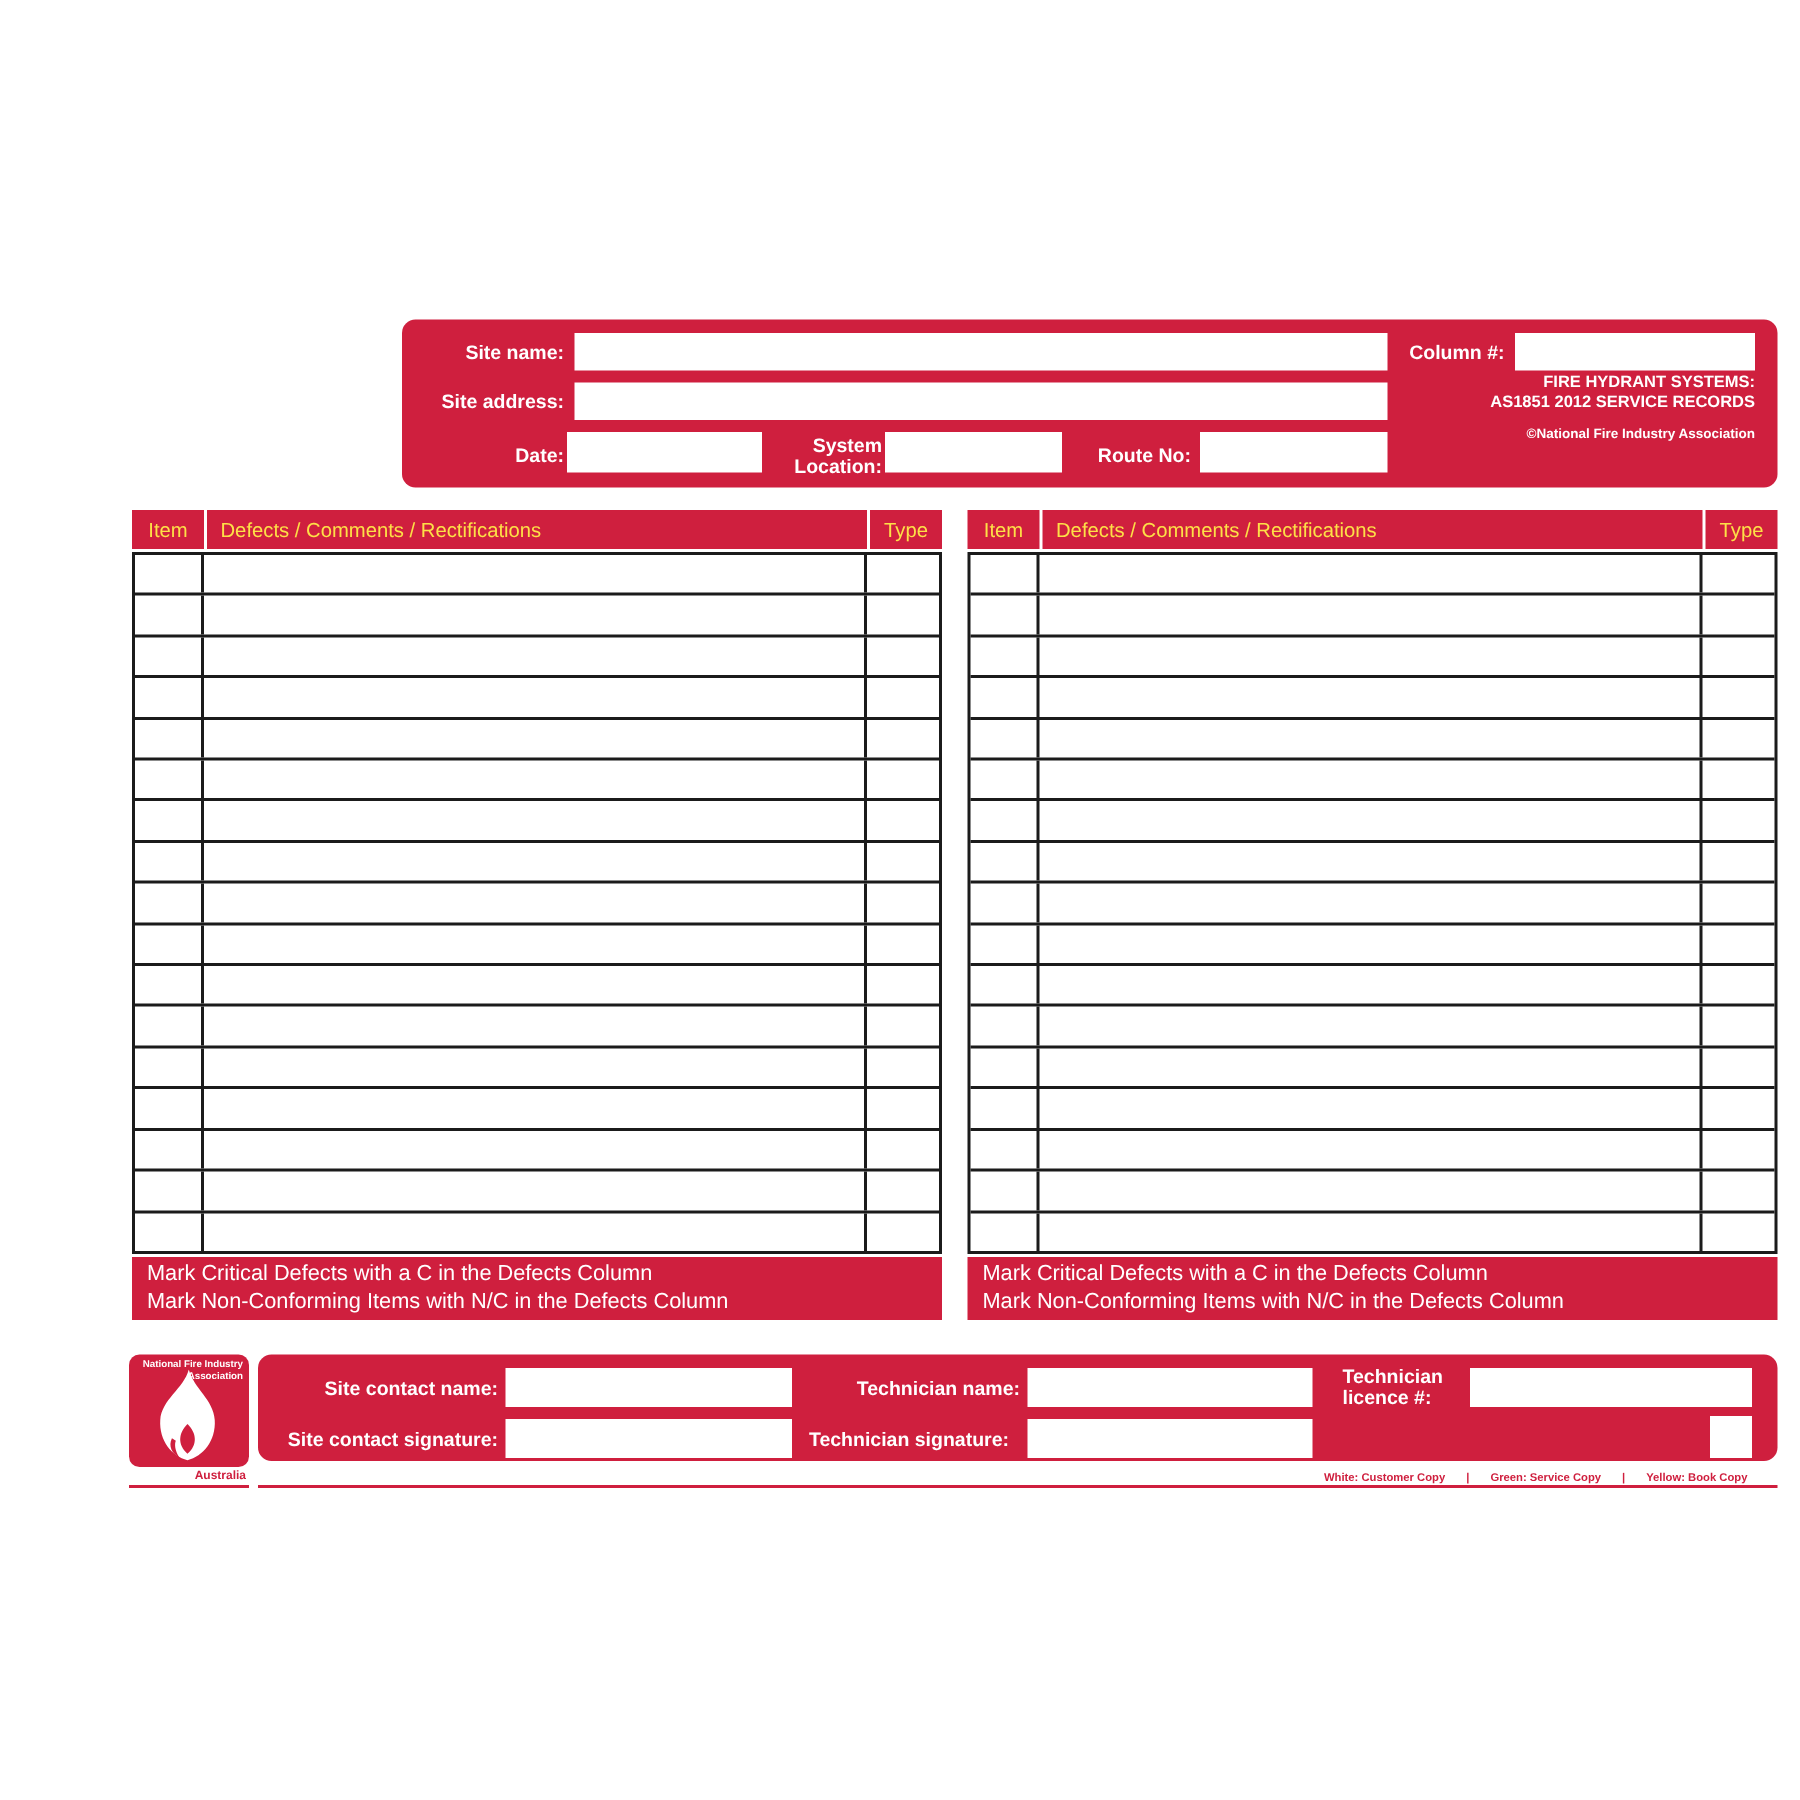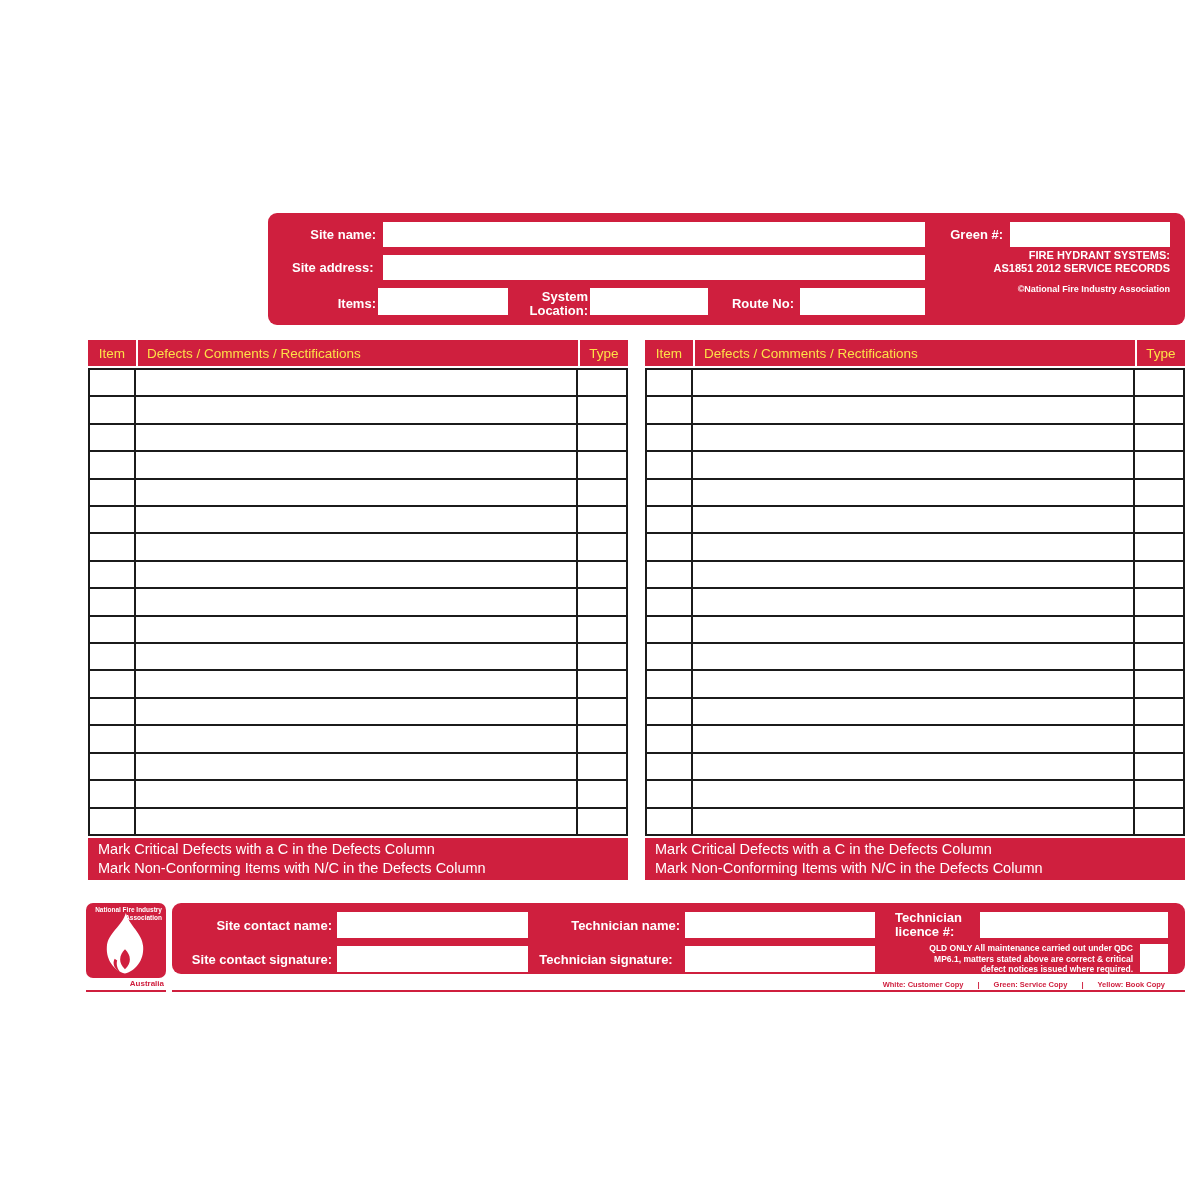--- a/index.html
+++ b/index.html
@@ -15,21 +15,21 @@
   
   .header-box{position:absolute;left:268px;top:213px;width:917px;height:112px;
     background:var(--red);border-radius:9px;}
   .hlabel{position:absolute;color:#fff;font-weight:bold;font-size:13px;line-height:14px;}
   .hinput{position:absolute;background:#fff;border:none;outline:none;
     font-family:"Liberation Sans",sans-serif;font-size:13px;padding:0 6px;}
   .site-name-l{left:8px;top:15px;width:100px;text-align:right;}
   .site-name-i{left:115px;top:9px;width:542px;height:25px;}
   .report-l{left:655px;top:15px;width:80px;text-align:right;}
   .report-i{left:742px;top:9px;width:160px;height:25px;}
-  .site-address-l{left:24px;top:48px;width:100px;}
+  .site-address-l{left:8px;top:48px;width:100px;text-align:right;}
   .site-address-i{left:115px;top:42px;width:542px;height:25px;}
   .date-l{left:8px;top:84px;width:100px;text-align:right;}
   .date-i{left:110px;top:75px;width:130px;height:27px;}
   .system-l{left:248px;top:77px;width:72px;text-align:right;}
   .system-i{left:322px;top:75px;width:118px;height:27px;}
   .route-l{left:448px;top:84px;width:78px;text-align:right;}
   .route-i{left:532px;top:75px;width:125px;height:27px;}
   .form-title{position:absolute;right:15px;top:36px;text-align:right;color:#fff;
     font-weight:bold;font-size:11px;line-height:13px;}
   .form-copyright{position:absolute;right:15px;top:71px;text-align:right;color:#fff;
@@ -91,33 +91,33 @@
   .copies .sep{padding:0 14px;}
 </style>
 </head>
 <body>
 
 <div class="canvas">
 
   <section class="header-box">
     <span class="hlabel site-name-l">Site name:</span>
     <input class="hinput site-name-i" style="">
-    <span class="hlabel report-l">Green #:</span>
+    <span class="hlabel report-l">Column #:</span>
     <input class="hinput report-i" style="">
 
     <span class="hlabel site-address-l">Site address:</span>
     <input class="hinput site-address-i" style="">
 
     <div class="form-title">
       <div>FIRE HYDRANT SYSTEMS:</div>
       <div>AS1851 2012 SERVICE RECORDS</div>
     </div>
     <div class="form-copyright">©National Fire Industry Association</div>
 
-    <span class="hlabel date-l">Items:</span>
+    <span class="hlabel date-l">Date:</span>
     <input class="hinput date-i" style="">
     <span class="hlabel system-l">System Location:</span>
     <input class="hinput system-i" style="">
     <span class="hlabel route-l">Route No:</span>
     <input class="hinput route-i" style="">
   </section>
 
   <section class="dtable left">
     <div class="thead">
       <div class="th th-item">Item</div>
@@ -333,21 +333,20 @@
     <span class="flabel tn-l">Technician name:</span>
     <input class="finput tn-i" style="">
     <span class="flabel tl-l">Technician licence #:</span>
     <input class="finput tl-i" style="">
 
     <span class="flabel scs-l">Site contact signature:</span>
     <input class="finput scs-i" style="">
     <span class="flabel ts-l">Technician signature:</span>
     <input class="finput ts-i" style="">
 
-    <div class="qld-note">QLD ONLY All maintenance carried out under QDC MP6.1, matters stated above are correct &amp; critical defect notices issued where required.</div>
     <div class="qld-box"></div>
   </section>
 
   <div class="footer-line"></div>
   <div class="copies">
     <span>White: Customer Copy</span>
     <span class="sep">|</span>
     <span>Green: Service Copy</span>
     <span class="sep">|</span>
     <span>Yellow: Book Copy</span>

